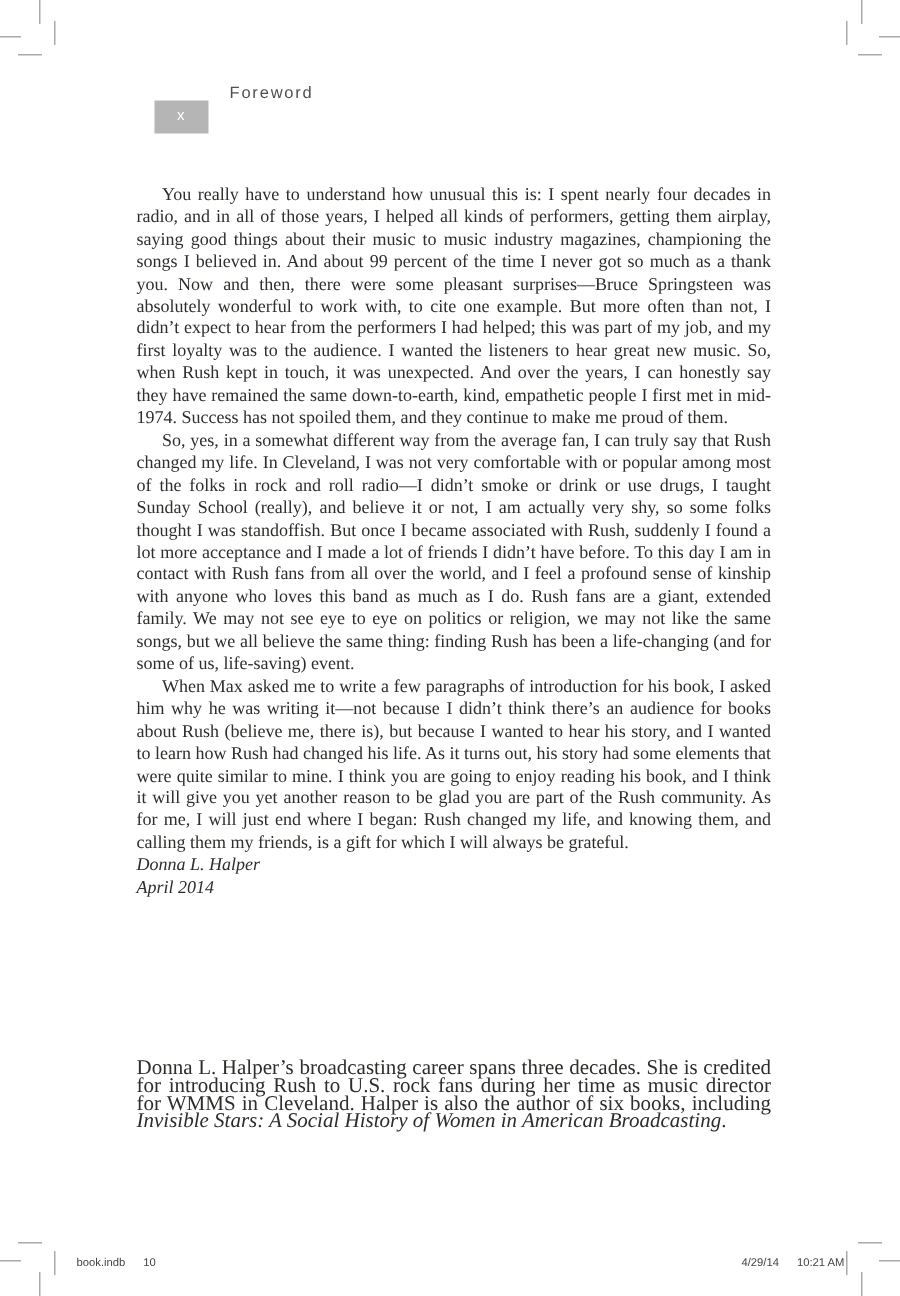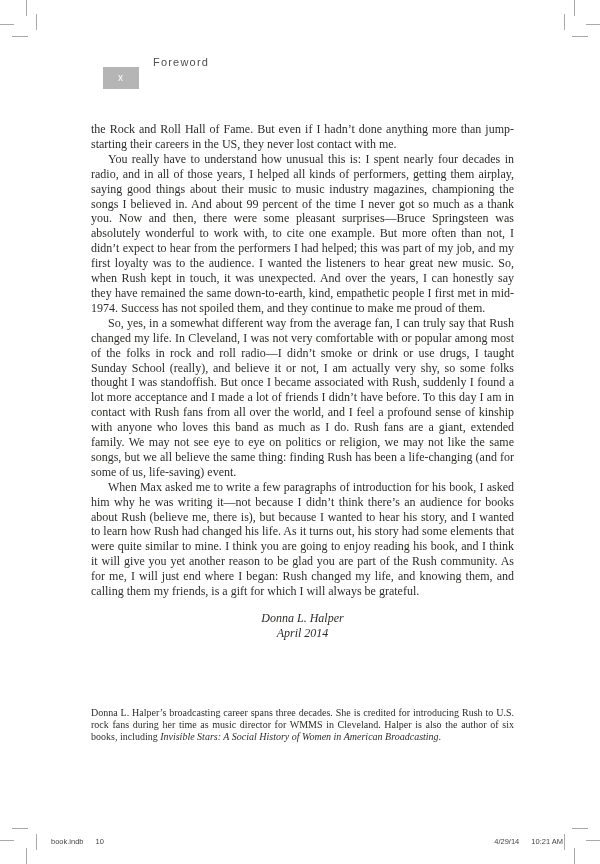--- a/index.html
+++ b/index.html
@@ -64,34 +64,34 @@
     text-align: justify;
   }
   .body-text p {
     margin: 0;
     text-indent: 17px;
   }
   .body-text p.first {
     text-indent: 0;
   }
   .signature {
-    margin-top: 12px;
-    text-align: center;
+    margin-top: 0;
+    text-align: left;
     font-style: italic;
     color: #2e2d2b;
   }
   .signature div { line-height: 14.9px; }
 
   
   .footnote {
     position: absolute;
     left: 91px;
     top: 707px;
     width: 423px;
-    font-size: 10px;
+    font-size: 14px;
     line-height: 11.8px;
     color: #2e2d2b;
     text-align: justify;
   }
   .footnote .it { font-style: italic; }
 
   
   .slug {
     position: absolute;
     top: 837px;
@@ -128,21 +128,20 @@
   <div class="crop h" style="left:586px; top:840px;"></div>
   <div class="crop v" style="left:564px; top:834px;"></div>
   <div class="crop h inner" style="left:572px; top:828px;"></div>
 
   <div class="folio-box">
     <span>x</span>
   </div>
   <div class="running-title">Foreword</div>
 
   <div class="body-text">
-    <p class="first">the Rock and Roll Hall of Fame. But even if I hadn’t done anything more than jump-starting their careers in the US, they never lost contact with me.</p>
     <p>You really have to understand how unusual this is: I spent nearly four decades in radio, and in all of those years, I helped all kinds of performers, getting them airplay, saying good things about their music to music industry magazines, championing the songs I believed in. And about 99 percent of the time I never got so much as a thank you. Now and then, there were some pleasant surprises—Bruce Springsteen was absolutely wonderful to work with, to cite one example. But more often than not, I didn’t expect to hear from the performers I had helped; this was part of my job, and my first loyalty was to the audience. I wanted the listeners to hear great new music. So, when Rush kept in touch, it was unexpected. And over the years, I can honestly say they have remained the same down-to-earth, kind, empathetic people I first met in mid-1974. Success has not spoiled them, and they continue to make me proud of them.</p>
     <p>So, yes, in a somewhat different way from the average fan, I can truly say that Rush changed my life. In Cleveland, I was not very comfortable with or popular among most of the folks in rock and roll radio—I didn’t smoke or drink or use drugs, I taught Sunday School (really), and believe it or not, I am actually very shy, so some folks thought I was standoffish. But once I became associated with Rush, suddenly I found a lot more acceptance and I made a lot of friends I didn’t have before. To this day I am in contact with Rush fans from all over the world, and I feel a profound sense of kinship with anyone who loves this band as much as I do. Rush fans are a giant, extended family. We may not see eye to eye on politics or religion, we may not like the same songs, but we all believe the same thing: finding Rush has been a life-changing (and for some of us, life-saving) event.</p>
     <p>When Max asked me to write a few paragraphs of introduction for his book, I asked him why he was writing it—not because I didn’t think there’s an audience for books about Rush (believe me, there is), but because I wanted to hear his story, and I wanted to learn how Rush had changed his life. As it turns out, his story had some elements that were quite similar to mine. I think you are going to enjoy reading his book, and I think it will give you yet another reason to be glad you are part of the Rush community. As for me, I will just end where I began: Rush changed my life, and knowing them, and calling them my friends, is a gift for which I will always be grateful.</p>
     <div class="signature">
       <div>Donna L. Halper</div>
       <div>April 2014</div>
     </div>
   </div>
 
   <div class="footnote"><span>Donna L. Halper’s broadcasting career spans three decades. She is credited for introducing Rush to U.S. rock fans during her time as music director for WMMS in Cleveland. Halper is also the author of six books, including </span><span class="it">Invisible Stars: A Social History of Women in American Broadcasting</span><span>.</span></div>

